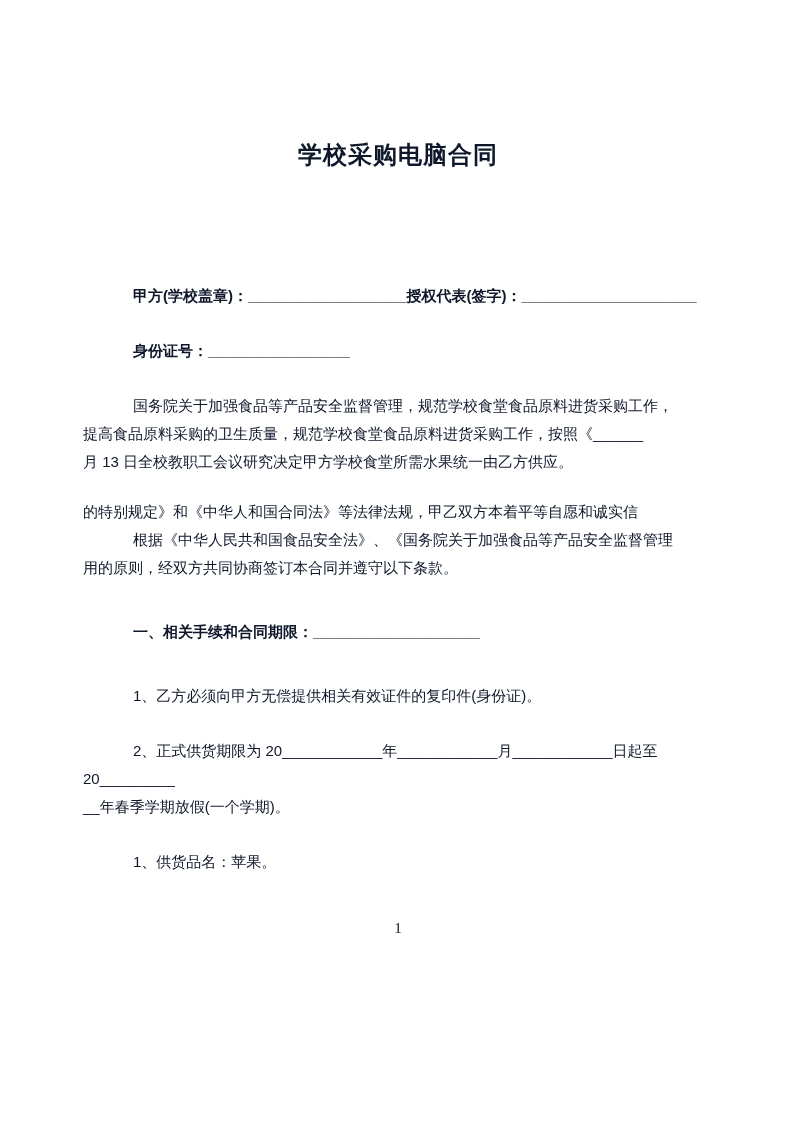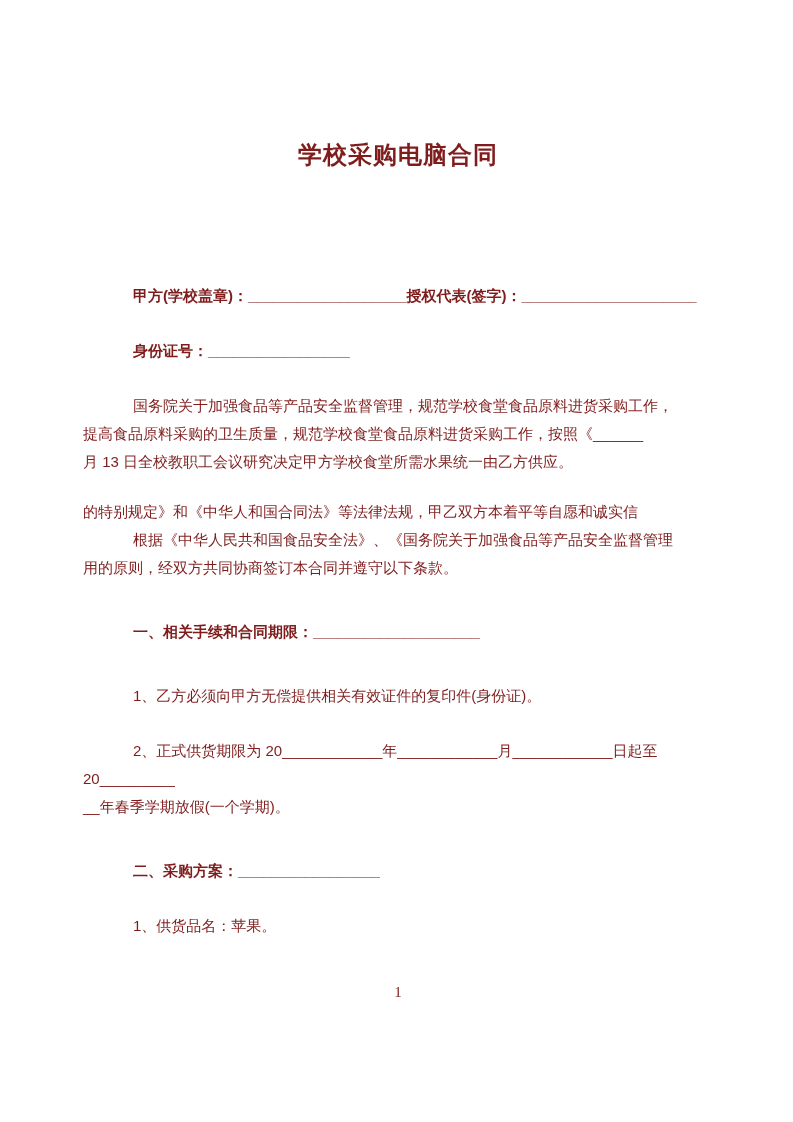--- a/index.html
+++ b/index.html
@@ -12,21 +12,21 @@
     width: 793px;
     height: 1122px;
     margin: 0 auto;
     background: #ffffff;
     box-sizing: border-box;
     padding: 0 80px 0 83px;
     overflow: hidden;
     font-family: "Liberation Sans", sans-serif;
     font-size: 15px;
     line-height: 28px;
-    color: #7f1d1d;
+    color: #0f172a;
   }
   .title {
     margin: 0;
     padding-top: 136px;
     margin-bottom: 109px;
     font-size: 24px;
     font-weight: 700;
     line-height: 37px;
     text-align: center;
     letter-spacing: 1px;
@@ -81,19 +81,18 @@
 
   <div class="line bold ind mt24">一、相关手续和合同期限：____________________</div>
 
   <div class="line ind mt24">1、乙方必须向甲方无偿提供相关有效证件的复印件(身份证)。</div>
 
   <div class="para mt27">
     <div class="line ind">2、正式供货期限为 20____________年____________月____________日起至 20_________</div>
     <div class="line">__年春季学期放假(一个学期)。</div>
   </div>
 
-  <div class="line bold ind mt24">二、采购方案：_________________</div>
 
   <div class="line ind mt27">1、供货品名：苹果。</div>
 
   <div class="page-number mt38">1</div>
 
 </div>
 
 </body></html>

